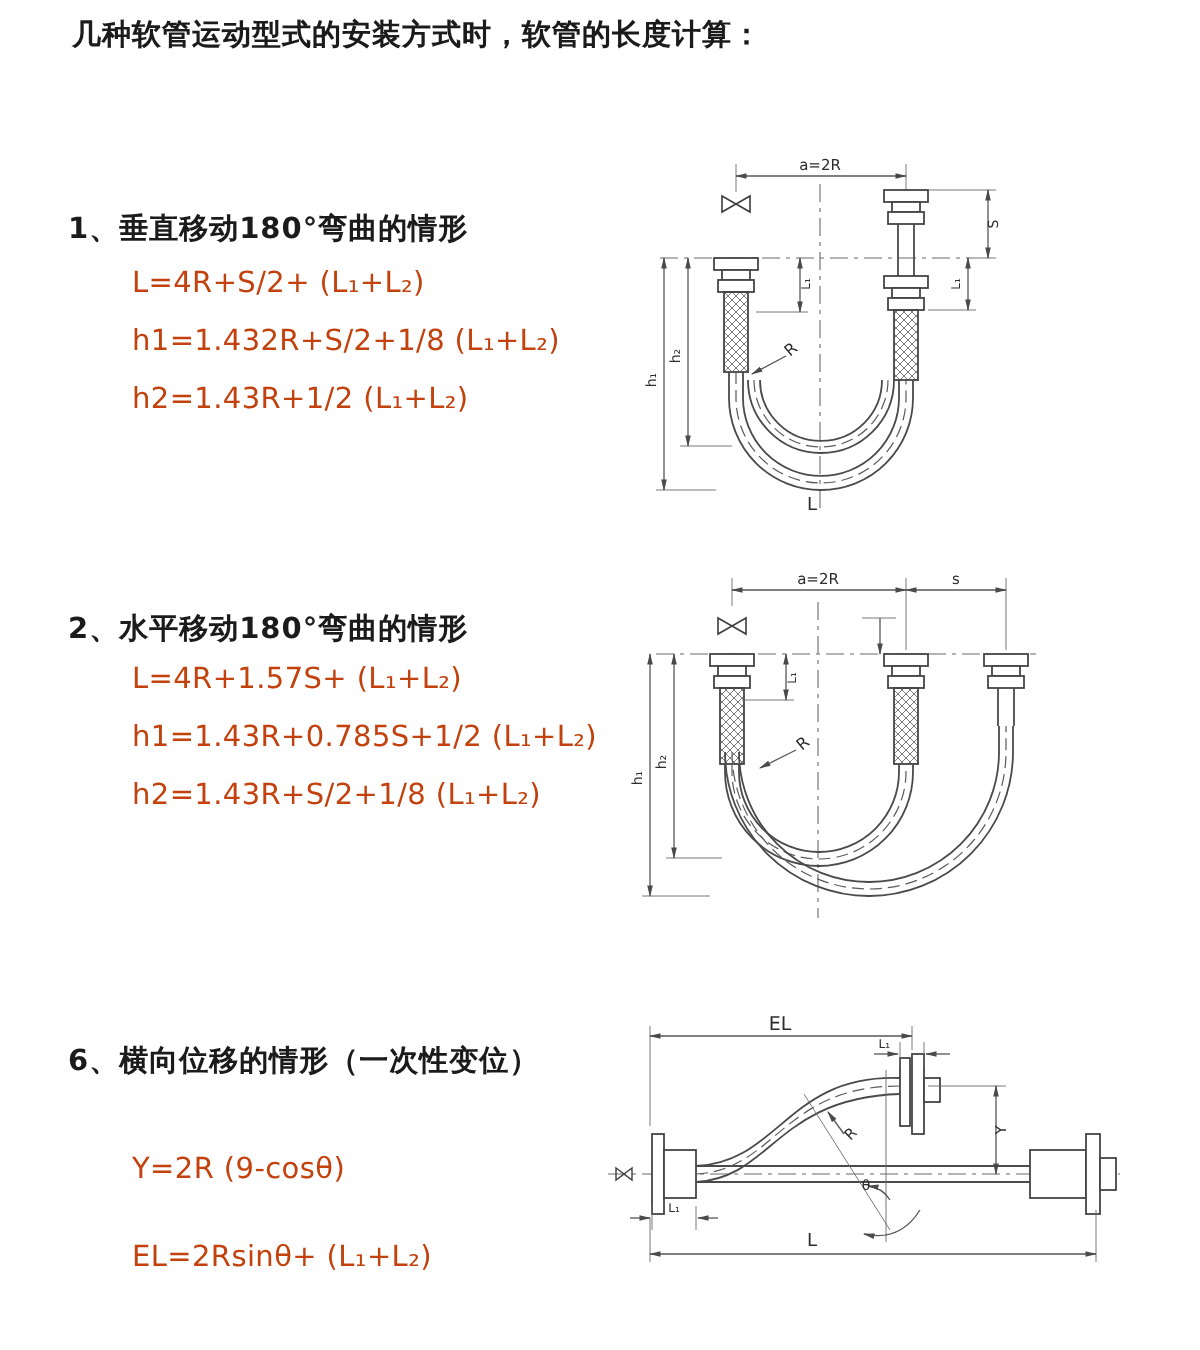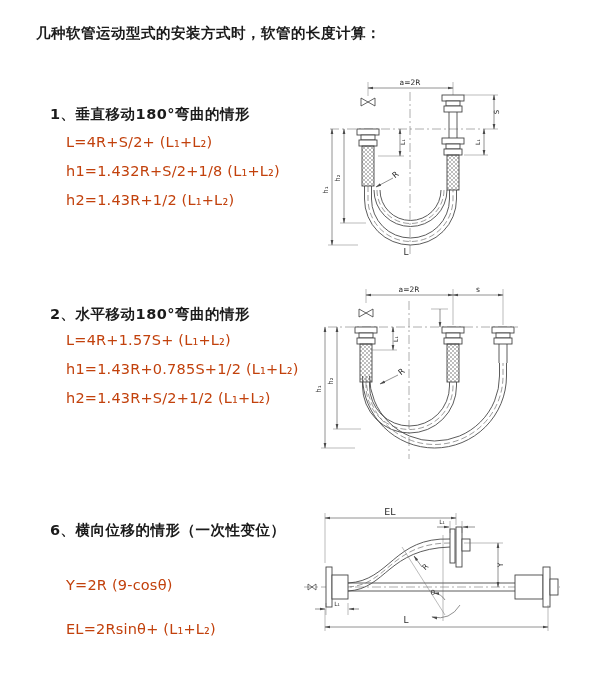--- a/index.html
+++ b/index.html
@@ -1,22 +1,22 @@
 <!DOCTYPE html>
 <html><head>
 <meta charset="utf-8">
 <style>
   html,body{margin:0;padding:0;background:#e9e9e9;}
   .page{
     position:relative;width:600px;height:675px;background:#ffffff;
     font-family:"DejaVu Sans",sans-serif;color:#1b1b1b;overflow:hidden;
     border-bottom:2px solid #d9d9d9;
   }
-  .title{position:absolute;left:36px;top:24px;font-size:14.5px;font-weight:700;letter-spacing:.5px;font-family:Liberation Mono, monospace;}
-  .heading{position:absolute;left:50px;font-size:14.5px;font-weight:700;letter-spacing:.5px;}
+  .title{position:absolute;left:36px;top:8px;font-size:14.5px;font-weight:700;letter-spacing:.5px;font-family:Liberation Mono, monospace;}
+  .heading{position:absolute;left:34px;font-size:14.5px;font-weight:700;letter-spacing:.5px;}
   .formula{position:absolute;left:66px;font-size:14.5px;font-weight:400;color:#c2410c;letter-spacing:.2px;}
   .h1{top:105px}.f1a{top:134px}.f1b{top:163px}.f1c{top:192px}
   .h2{top:305px}.f2a{top:332px}.f2b{top:361px}.f2c{top:390px}
   .h3{top:521px}.f3a{top:548px}.f3b{top:577px}.f3c{top:621px}
   svg{position:absolute;overflow:visible;}
   svg text{font-family:"DejaVu Sans",sans-serif;fill:#2c2c2c;}
   .tube{stroke:#4a4a4a;stroke-width:.9;fill:none;}
   .tubed{stroke:#5a5a5a;stroke-width:.6;fill:none;stroke-dasharray:6 3;}
   .dim{stroke:#565656;stroke-width:.65;fill:none;}
   .ext{stroke:#6a6a6a;stroke-width:.45;fill:none;}
@@ -32,21 +32,21 @@
   <div class="title">几种软管运动型式的安装方式时，软管的长度计算：</div>
 
   <div class="heading h1">1、垂直移动180°弯曲的情形</div>
   <div class="formula f1a">L=4R+S/2+ (L₁+L₂)</div>
   <div class="formula f1b">h1=1.432R+S/2+1/8 (L₁+L₂)</div>
   <div class="formula f1c">h2=1.43R+1/2 (L₁+L₂)</div>
 
   <div class="heading h2">2、水平移动180°弯曲的情形</div>
   <div class="formula f2a">L=4R+1.57S+ (L₁+L₂)</div>
   <div class="formula f2b">h1=1.43R+0.785S+1/2 (L₁+L₂)</div>
-  <div class="formula f2c">h2=1.43R+S/2+1/2 (L₁+L₂)</div>
+  <div class="formula f2c">h2=1.43R+S/2+1/8 (L₁+L₂)</div>
 
   <div class="heading h3">6、横向位移的情形（一次性变位）</div>
   <div class="formula f3b">Y=2R (9-cosθ)</div>
   <div class="formula f3c">EL=2Rsinθ+ (L₁+L₂)</div>
 
   <svg style="left:308px;top:72px;" width="285" height="190" viewBox="0 0 285 190">
     <defs>
       <marker id="m1" viewBox="0 0 10 6" refX="9" refY="3" markerWidth="9" markerHeight="5.4" orient="auto-start-reverse">
         <path d="M0,0.6 L10,3 L0,5.4 Z" fill="#4a4a4a"></path>
       </marker>

